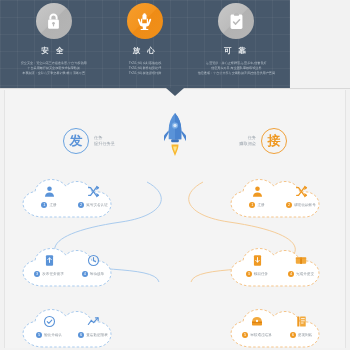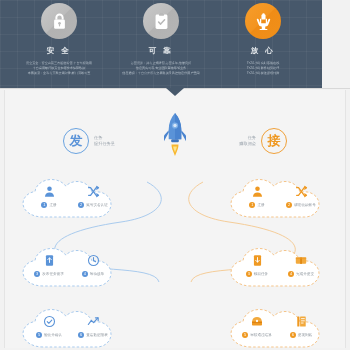--- a/index.html
+++ b/index.html
@@ -18,21 +18,21 @@
     position: relative;
     width: 350px;
     height: 350px;
     overflow: hidden;
   }
 
   
   .header {
     position: absolute;
     left: 0; top: 0;
-    width: 322px;
+    width: 290px;
     height: 88px;
     background-color: #47586b;
     background-image:
       linear-gradient(to right, rgba(255,255,255,0.045) 1px, transparent 1px),
       linear-gradient(to bottom, rgba(255,255,255,0.045) 1px, transparent 1px);
     background-size: 17px 17px;
     box-sizing: border-box;
     padding-left: 44px;
   }
   .header-inner {
@@ -264,53 +264,53 @@
         </div>
         <div class="feature-title">安 全</div>
         <div class="feature-lines">
           <div class="feature-line">资金安全：资金由第三方通道监管,平台无权动用</div>
           <div class="feature-line">平台采用银行级安全加密技术保障数据</div>
           <div class="feature-line">本票据流：全程有完整交易记录,帐目清晰可查</div>
         </div>
       </div>
 
       <div class="feature">
+        <div class="feature-circle orange">
+          <span>
+            <svg width="19" height="19" viewBox="0 0 24 24" fill="#fff">
+              <path d="M9.4 3.4h5.2v6.1H9.4z"></path>
+              <circle cx="12" cy="3.1" r="1.6"></circle>
+              <path d="M4.6 8.6c-.8 0-1.3.8-1 1.5l2.4 6c.5 1.3 1.8 2.2 3.2 2.2h.6v3.2H7.2v1.2h9.6v-1.2h-2.6v-3.2h.6c1.4 0 2.7-.9 3.2-2.2l2.4-6c.3-.7-.2-1.5-1-1.5-.5 0-.9.3-1.1.7l-1.9 4.7V8.6h-1.5v5.6h-5.8V8.6H7.6v5.4L5.7 9.3c-.2-.4-.6-.7-1.1-.7z"></path>
+            </svg>
+          </span>
+        </div>
+        <div class="feature-title">放 心</div>
+        <div class="feature-lines">
+          <div class="feature-line">7×24 小时实时客服在线</div>
+          <div class="feature-line">7×24 小时账务结算处理</div>
+          <div class="feature-line">7×24 小时极速提现到账</div>
+        </div>
+      </div>
+
+      <div class="feature">
         <div class="feature-circle gray">
           <span>
             <svg width="19" height="19" viewBox="0 0 24 24">
               <rect x="4.5" y="3.2" width="15" height="18.2" rx="1.8" fill="#fff"></rect>
               <rect x="8.6" y="1.4" width="6.8" height="3.4" rx="1.2" fill="#fff"></rect>
               <rect x="8.6" y="1.4" width="6.8" height="3.4" rx="1.2" fill="#b9b9b9"></rect>
               <path d="M8.3 12.6l2.6 2.7 5-5.4" stroke="#b9b9b9" stroke-width="1.9" fill="none" stroke-linecap="round" stroke-linejoin="round"></path>
             </svg>
           </span>
         </div>
         <div class="feature-title">可 靠</div>
         <div class="feature-lines">
           <div class="feature-line">运营资质：持有正规牌照,运营多年,信誉良好</div>
           <div class="feature-line">信息真实可靠,专业团队审核每笔业务</div>
           <div class="feature-line">信息透明：平台公开所有交易数据及风控信息供用户查阅</div>
-        </div>
-      </div>
-
-      <div class="feature">
-        <div class="feature-circle orange">
-          <span>
-            <svg width="19" height="19" viewBox="0 0 24 24" fill="#fff">
-              <path d="M9.4 3.4h5.2v6.1H9.4z"></path>
-              <circle cx="12" cy="3.1" r="1.6"></circle>
-              <path d="M4.6 8.6c-.8 0-1.3.8-1 1.5l2.4 6c.5 1.3 1.8 2.2 3.2 2.2h.6v3.2H7.2v1.2h9.6v-1.2h-2.6v-3.2h.6c1.4 0 2.7-.9 3.2-2.2l2.4-6c.3-.7-.2-1.5-1-1.5-.5 0-.9.3-1.1.7l-1.9 4.7V8.6h-1.5v5.6h-5.8V8.6H7.6v5.4L5.7 9.3c-.2-.4-.6-.7-1.1-.7z"></path>
-            </svg>
-          </span>
-        </div>
-        <div class="feature-title">放 心</div>
-        <div class="feature-lines">
-          <div class="feature-line">7×24 小时实时客服在线</div>
-          <div class="feature-line">7×24 小时账务结算处理</div>
-          <div class="feature-line">7×24 小时极速提现到账</div>
         </div>
       </div>
 
     </div>
   </div>
   <div class="header-hairline"></div>
   <div class="header-notch"></div>
 
   <div class="panel">
 

